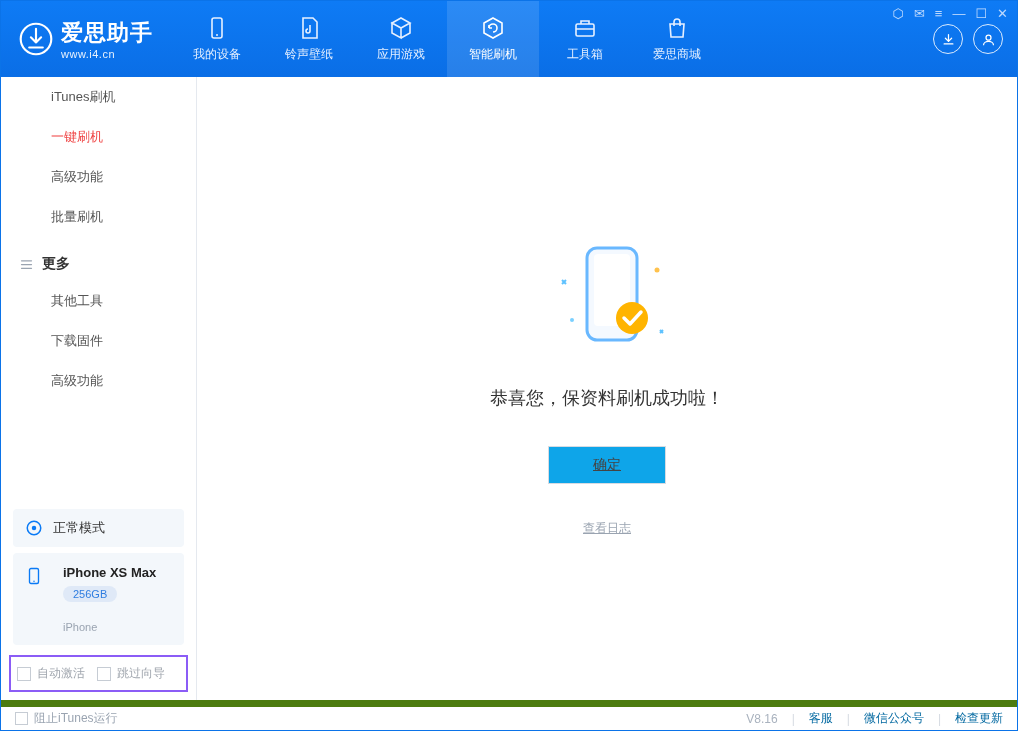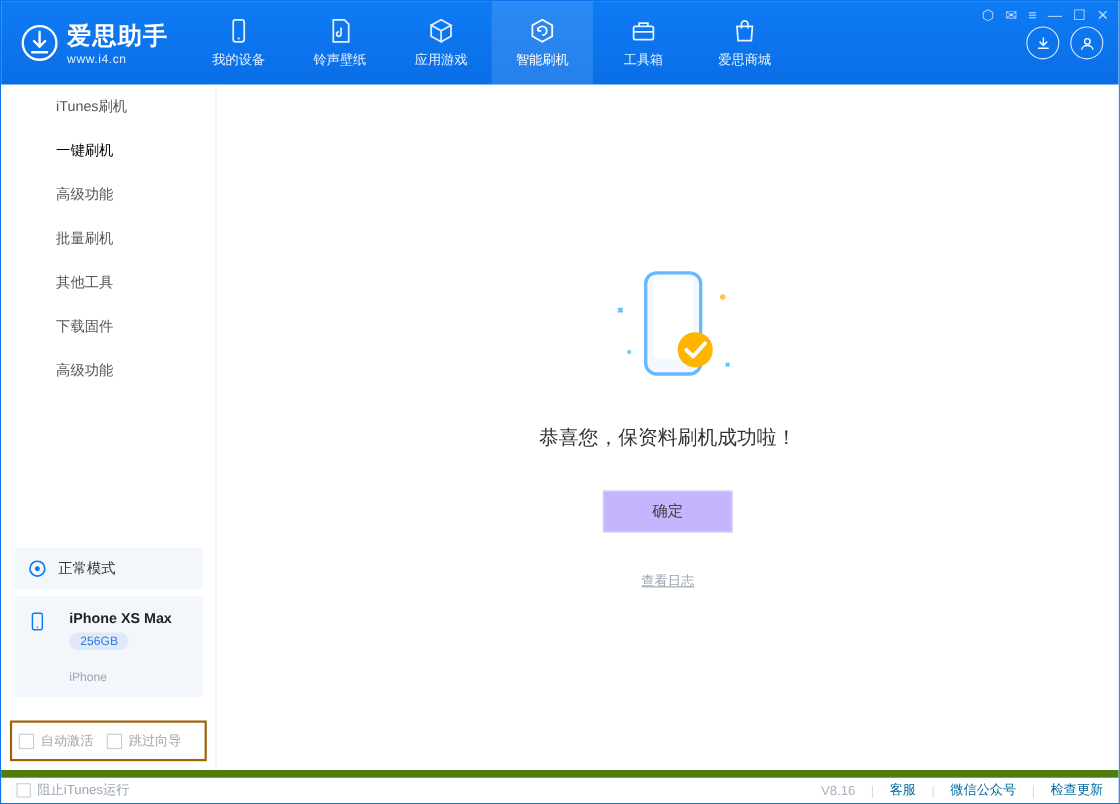--- a/index.html
+++ b/index.html
@@ -99,21 +99,21 @@
   color: #333;
   font-weight: 600;
 }
 .sidebar .group-header .gicon { width: 15px; height: 15px; }
 .sidebar .item {
   padding: 11px 0 11px 50px;
   font-size: 13px;
   color: #555;
   cursor: pointer;
 }
-.sidebar .item.active { color: #000000; font-family: Liberation Mono, monospace; }
+.sidebar .item.active { color: #ef4444; font-family: Liberation Mono, monospace; }
 
 .sidebar-bottom { margin-top: auto; }
 
 .mode-card, .device-card {
   margin: 6px 12px;
   background: #f3f7fb;
   border-radius: 4px;
   padding: 10px 12px;
   display: flex;
   align-items: center;
@@ -129,22 +129,22 @@
   margin-top: 6px;
   background: #dfe9f7;
   color: #2f7de0;
   font-size: 11px;
   border-radius: 10px;
   padding: 2px 10px;
 }
 .device-card .dmeta .dtype { font-size: 11px; color: #9aa4b1; margin-top: 19px; }
 
 .options-row {
-  margin: 21px 8px 8px 8px;
-  border: 2px solid #a16207;
+  margin: 10px 8px 8px 8px;
+  border: 2px solid #8b5cf6;
   padding: 8px 6px;
   display: flex;
   gap: 12px;
   align-items: center;
 }
 .options-row label {
   display: flex;
   align-items: center;
   gap: 6px;
   font-size: 12px;
@@ -164,25 +164,26 @@
   flex-direction: column;
   align-items: center;
   justify-content: center;
   gap: 36px;
   background: #fff;
 }
 .illus { width: 150px; height: 110px; position: relative; }
 .success-msg { font-size: 18px; color: #333; font-weight: 500; }
 .ok-btn {
   border: 1px solid #d6dbe2;
-  background: #c4b5fd;
+  background: #0ea5e9;
   padding: 9px 44px;
   font-size: 14px;
   color: #444;
   cursor: pointer;
+  text-decoration: underline;
 }
 .view-log {
   font-size: 12px;
   color: #9aa4b1;
   text-decoration: underline;
   cursor: pointer;
 }
 
 
 .footer {
@@ -293,20 +294,26 @@
 
 <div class="body">
 
   <div class="sidebar">
 
     <div class="item">iTunes刷机</div>
     <div class="item active">一键刷机</div>
     <div class="item">高级功能</div>
     <div class="item">批量刷机</div>
 
+    <div class="group-header">
+      <svg class="gicon" viewBox="0 0 24 24">
+          <path d="M4 6 L20 6 M4 12 L20 12 M4 18 L20 18" stroke="#9aa4b1" stroke-width="2" stroke-linecap="round"></path>
+        </svg>
+      <span>更多</span>
+    </div>
     <div class="item">其他工具</div>
     <div class="item">下载固件</div>
     <div class="item">高级功能</div>
 
     <div class="sidebar-bottom">
       <div class="mode-card">
         <svg class="mic" viewBox="0 0 24 24">
             <circle cx="12" cy="12" r="9" fill="none" stroke="#0a7af5" stroke-width="2"></circle>
             <circle cx="12" cy="12" r="3" fill="#0a7af5"></circle>
           </svg>

